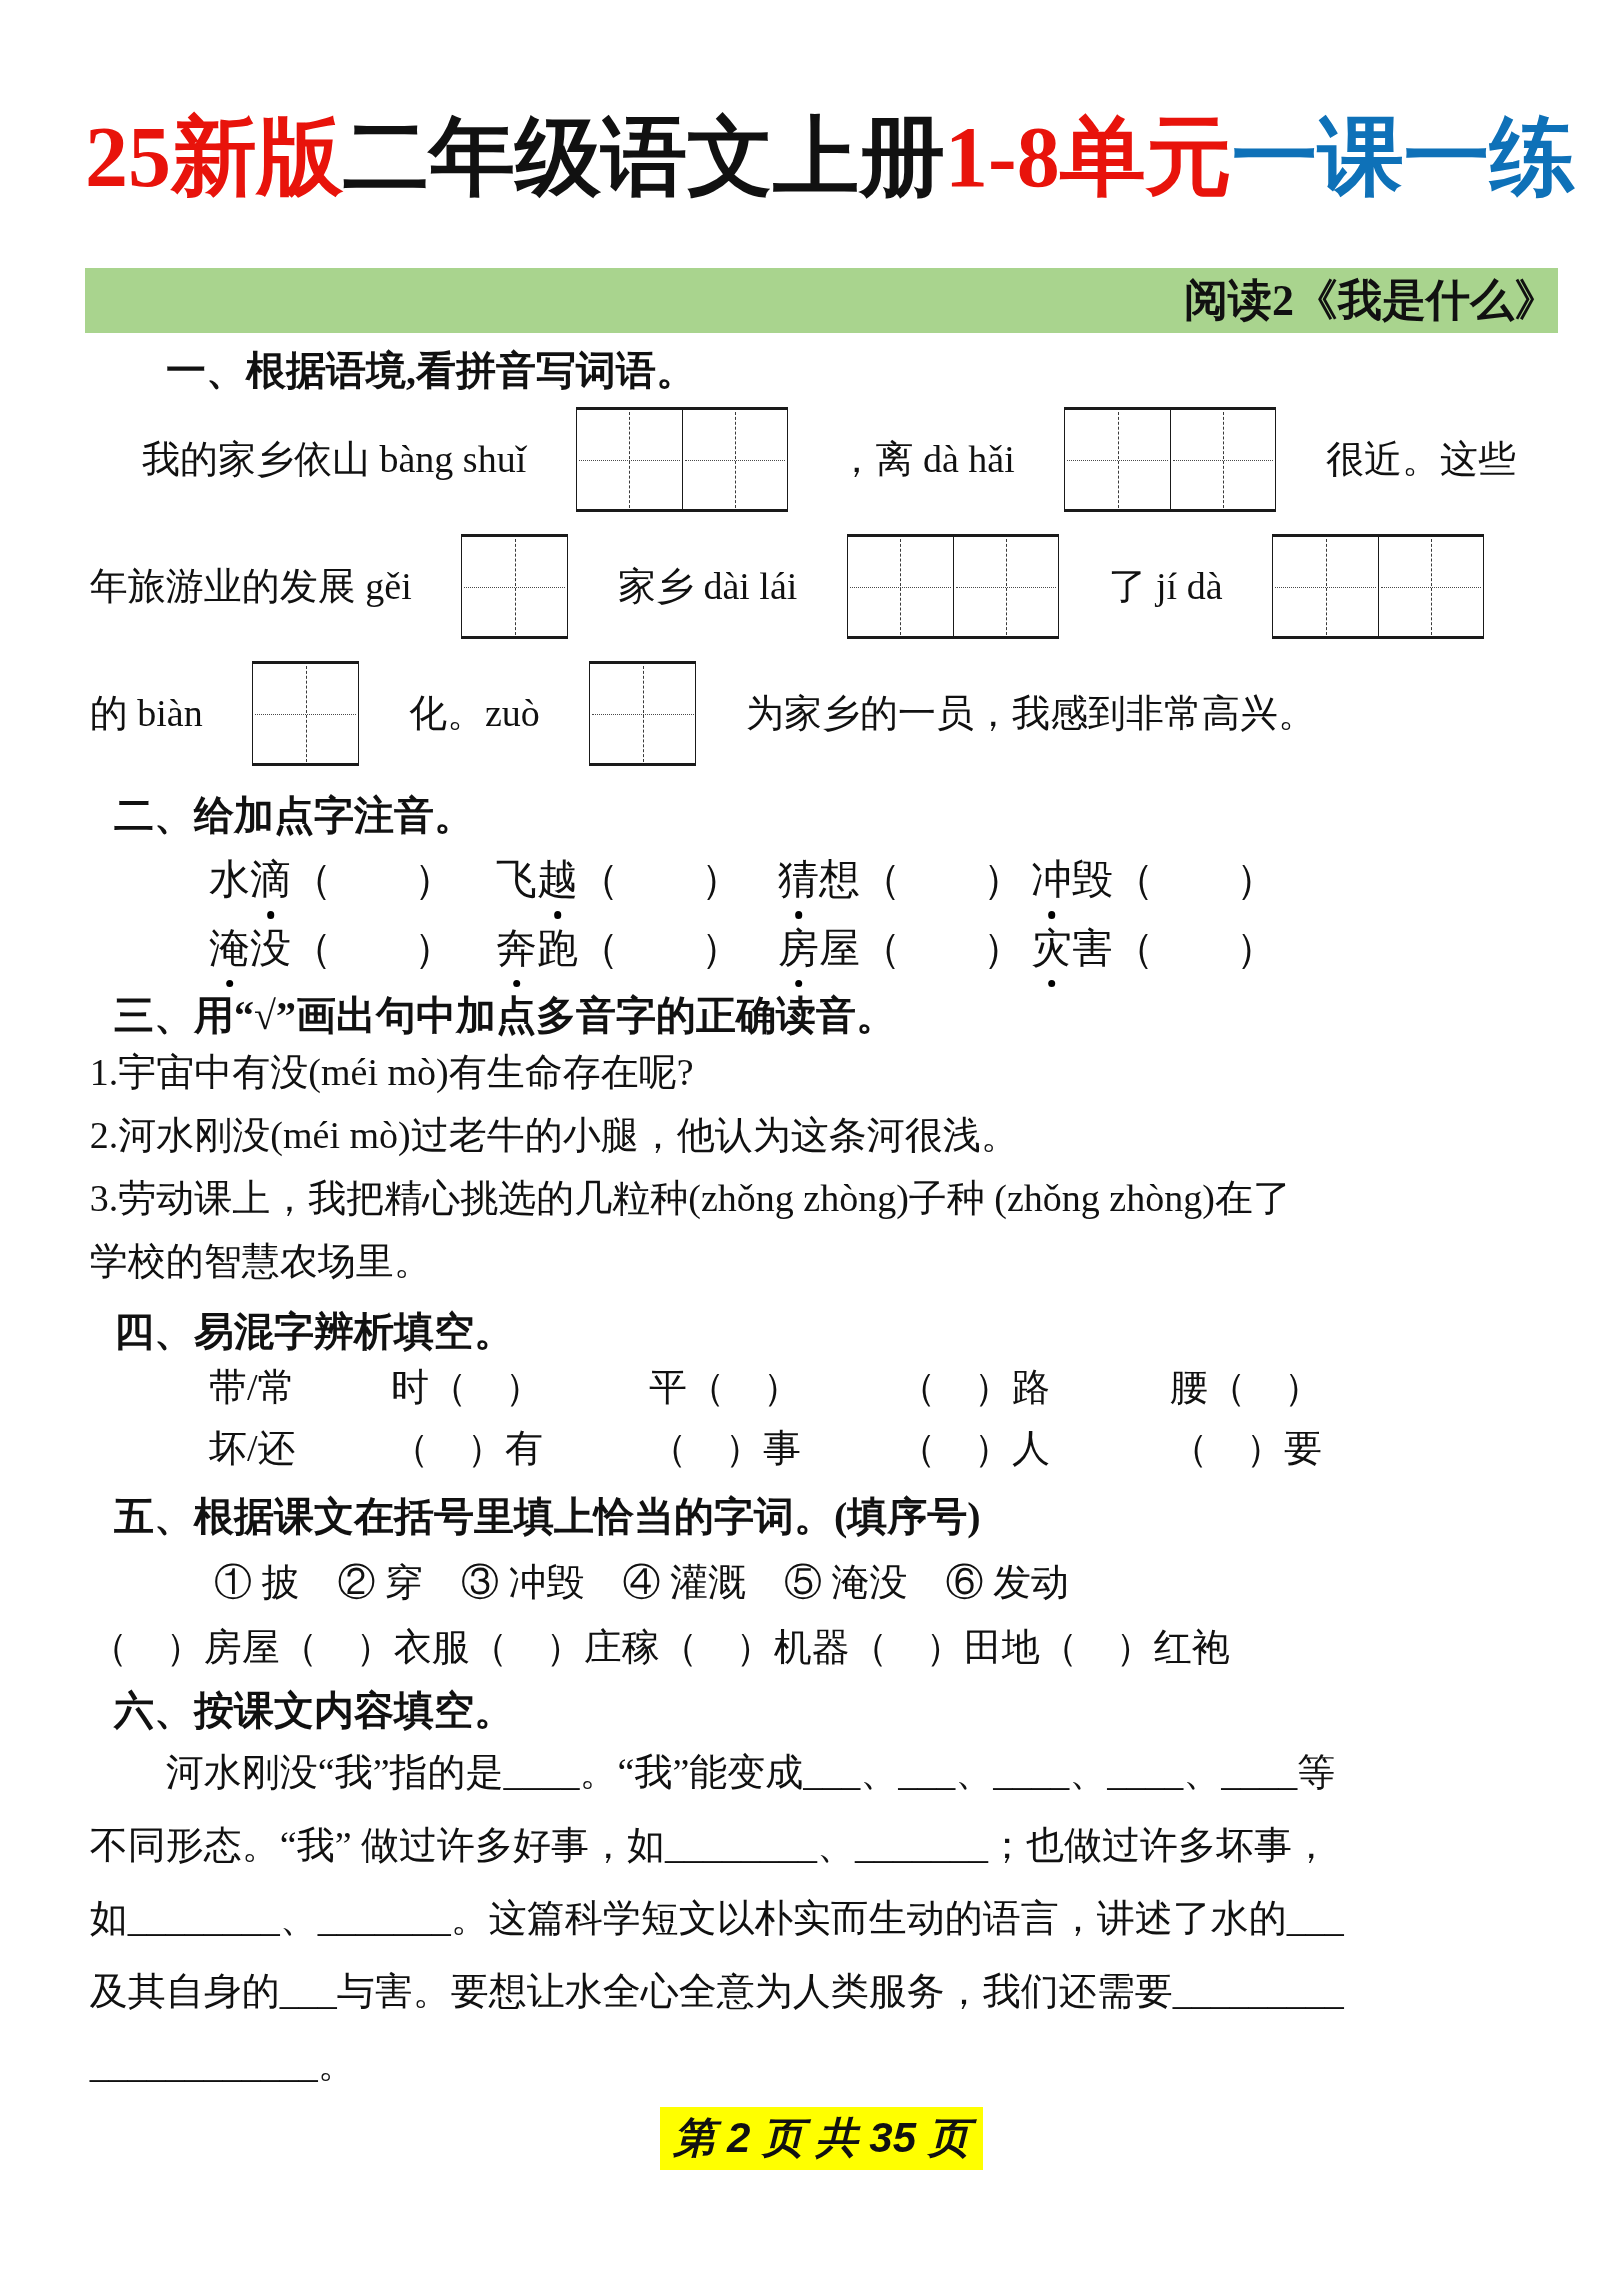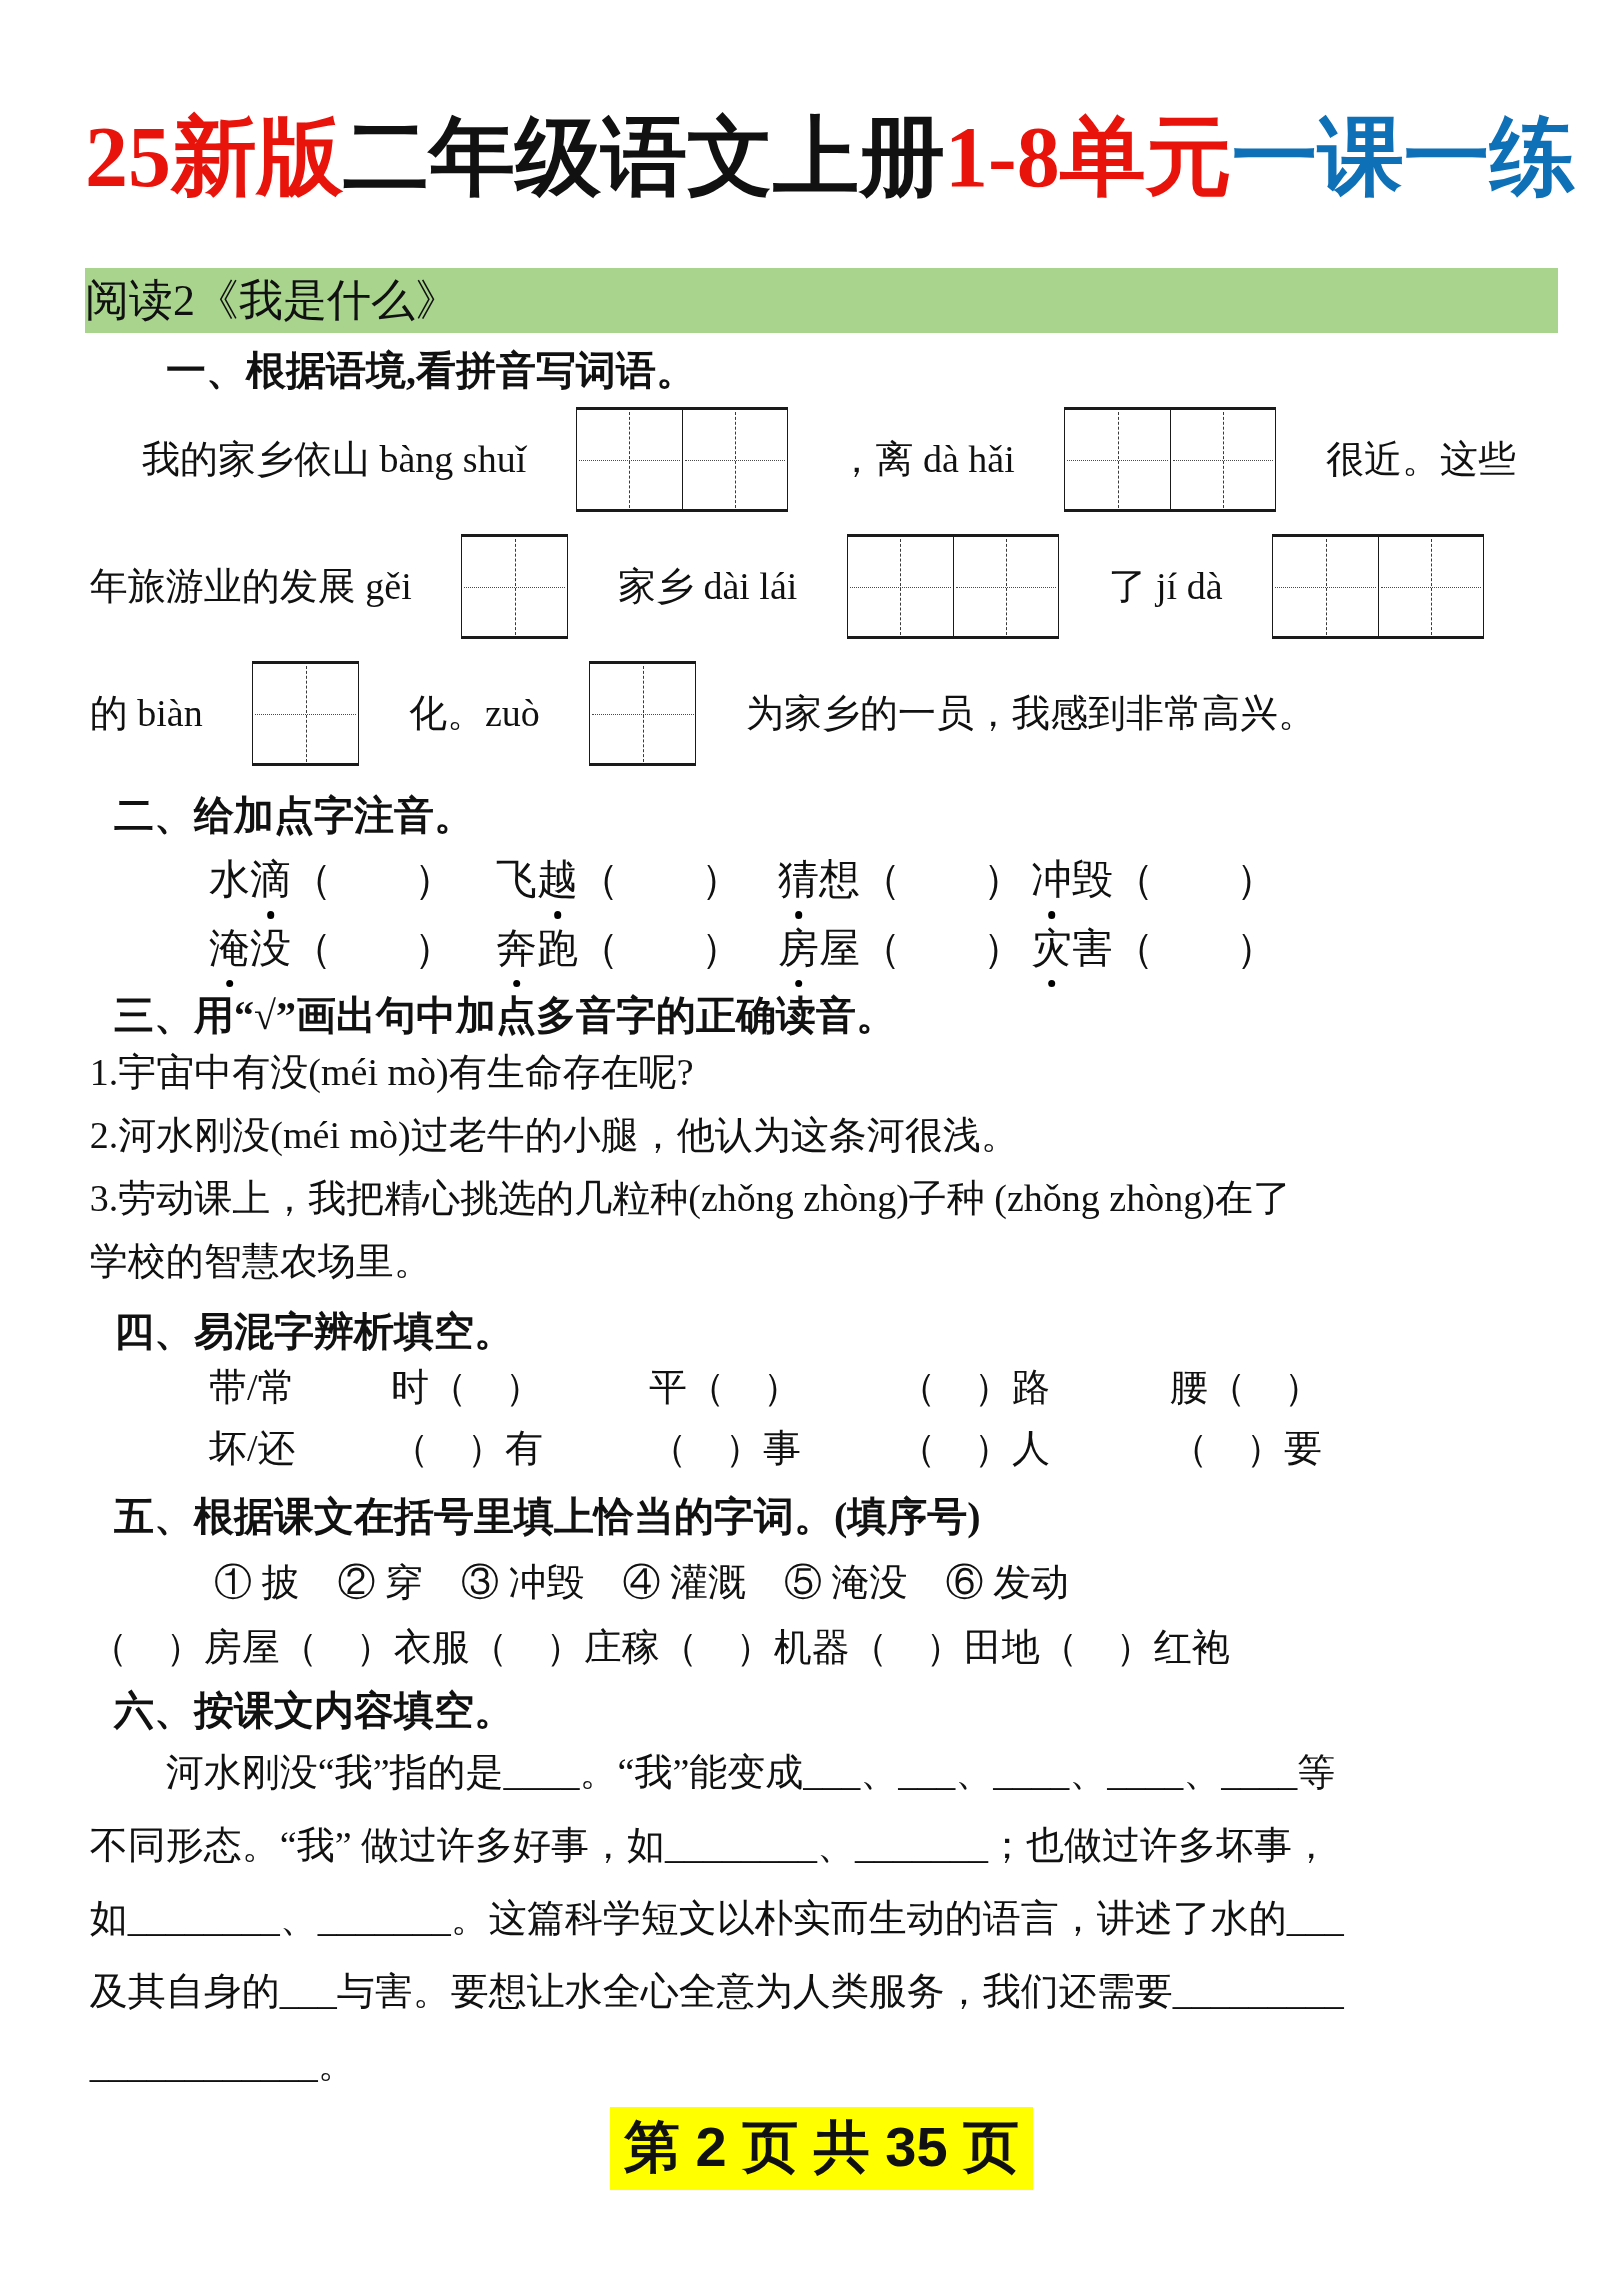--- a/index.html
+++ b/index.html
@@ -18,22 +18,22 @@
     font-size:86px; font-weight:bold; line-height:1.25;
     white-space:nowrap; letter-spacing:0px;
   }
   .t-red  { color:var(--title-red,  #e8130b); }
   .t-blue { color:var(--title-blue, #0e71b8); }
 
   
   .banner {
     margin-top:57px; height:65px;
     background:var(--banner-green, #a9d48e);
-    display:flex; align-items:center; justify-content:flex-start;
-    font-size:44px; font-weight:normal; color:#111;
+    display:flex; align-items:center; justify-content:flex-end;
+    font-size:44px; font-weight:bold; color:#111;
   }
 
   
   .sec-heading {
     font-size:40px; font-weight:bold;
     padding-left:29px; margin-top:13.4px; line-height:50px;
     white-space:pre;
   }
   .sec-heading.indent-more { padding-left:81px; }
 
@@ -89,21 +89,21 @@
 
   
   .s6-line { font-size:38px; line-height:73px; padding-left:4.8px; white-space:pre; }
 
   
   .footer { text-align:center; margin-top:5.7px; }
   .footer .hl {
     display:inline-block;
     background:var(--highlight-yellow, #ffff00);
     font-family:"Liberation Sans", sans-serif;
-    font-size:56px; font-weight:bold; padding:3.8px 13.4px;
+    font-size:42px; font-weight:bold; padding:3.8px 13.4px;font-style:italic;
   }
 </style>
 </head>
 <body>
 
 <div class="page">
 
   <div class="title">
     <span class="t-red">25新版</span><span>二年级语文上册</span><span class="t-red">1-8单元</span><span class="t-blue">一课一练</span>
   </div>

